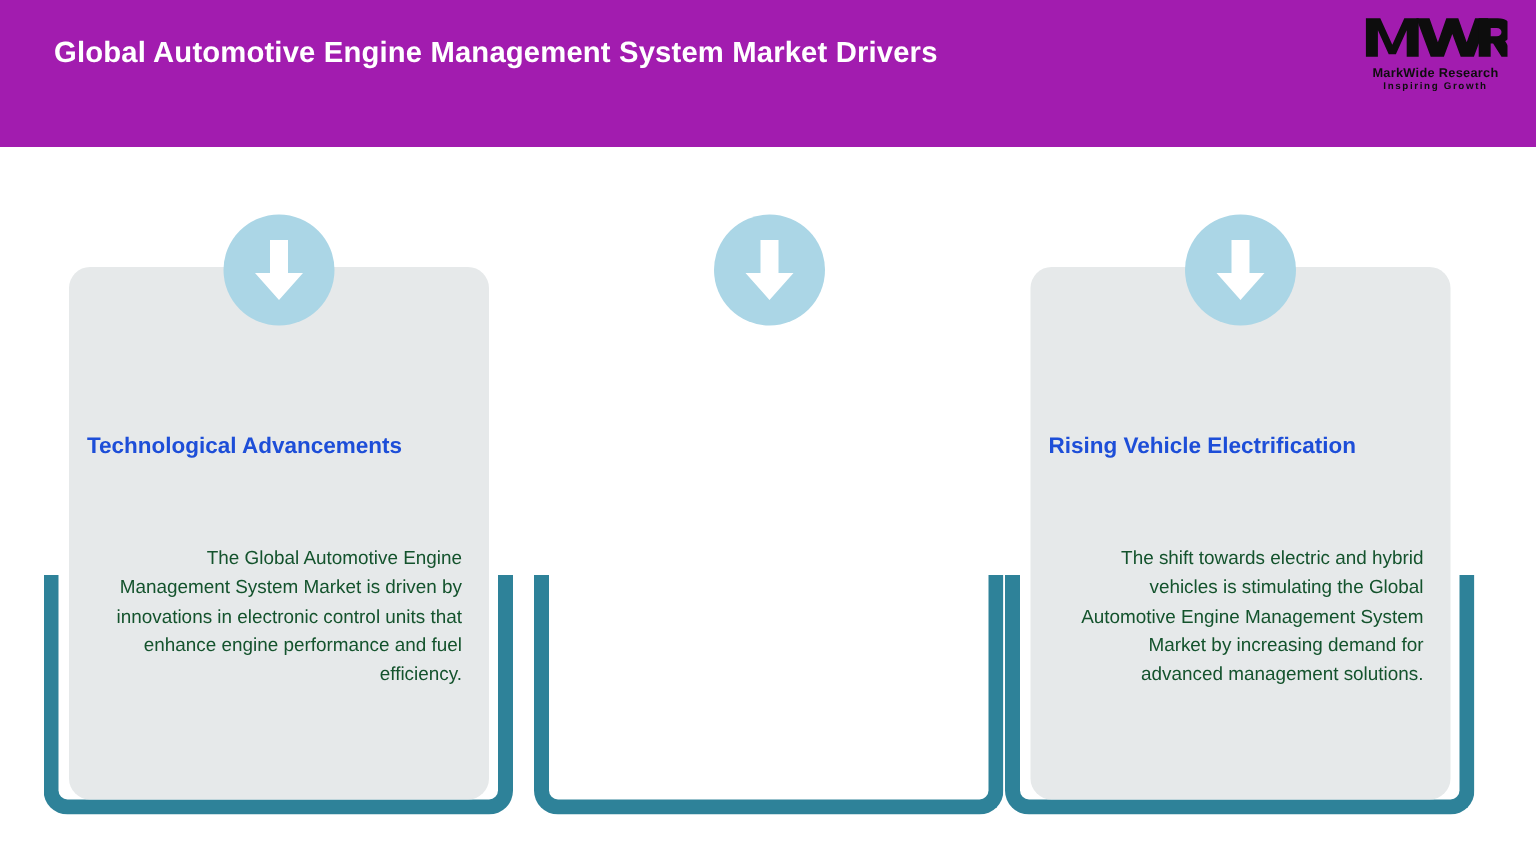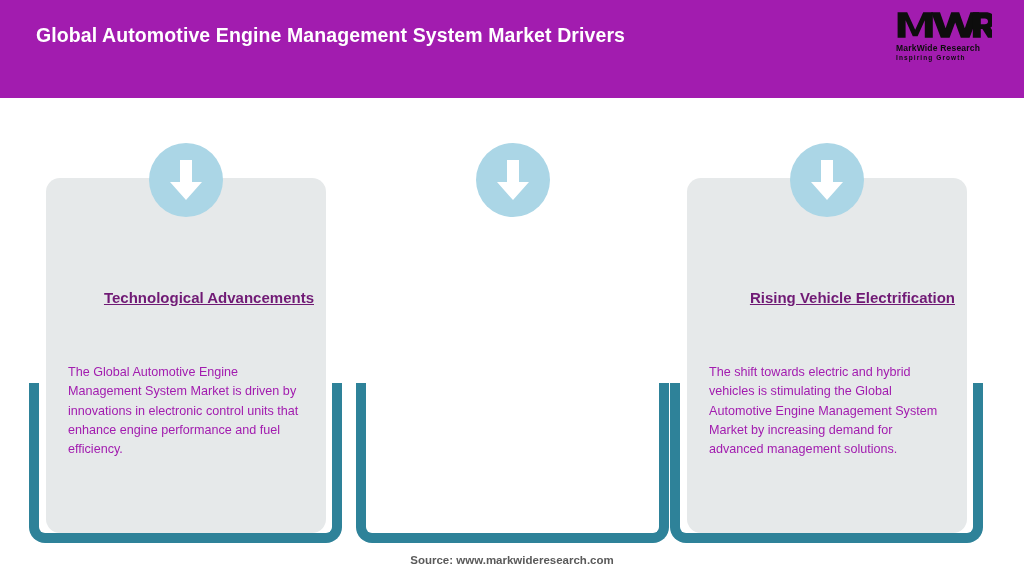--- a/index.html
+++ b/index.html
@@ -34,24 +34,25 @@
     left: 36px;
     top: 24px;
     font-size: 19.5px;
     font-weight: bold;
     color: #ffffff;
     letter-spacing: 0.1px;
     white-space: nowrap;
   }
   .logo {
     position: absolute;
-    right: 32px;
+    right: 19px;
     top: 8px;
     width: 96px;
     height: 58px;
+    text-align: center;
   }
   .logo-mark {
     display: block;
     width: 96px;
     height: 34px;
   }
   .logo-name {
     display: block;
     font-size: 8.5px;
     font-weight: bold;
@@ -120,36 +121,35 @@
     left: 50%;
     top: 50%;
     transform: translate(-50%, -50%);
   }
 
   .card-title {
     position: absolute;
     left: 12px;
     right: 12px;
     top: 110px;
-    text-align: right;
+    text-align: left;
     font-size: 15px;
     font-weight: bold;
-    color: #701a75;
+    color: #1d4ed8;
     line-height: 20px;
-    text-decoration: underline;
   }
   .card-body {
     position: absolute;
     left: 22px;
     right: 18px;
     top: 185px;
     font-size: 12.6px;
-    color: #a21caf;
+    color: #14532d;
     line-height: 19.3px;
-    text-align: left;
+    text-align: right;
   }
 
   
   .source-text {
     position: absolute;
     left: 0;
     right: 0;
     top: 554px;
     text-align: center;
     font-size: 11.5px;
@@ -214,15 +214,14 @@
       <div class="card-title">Rising Vehicle Electrification</div>
       <div class="card-body">The shift towards electric and hybrid vehicles is stimulating the Global Automotive Engine Management System Market by increasing demand for advanced management solutions.</div>
     </div>
     <div class="icon-circle">
       <svg width="38" height="44" viewBox="0 0 38 44">
         <polygon points="13,2 25,2 25,24 35,24 19,42 3,24 13,24" fill="#ffffff"></polygon>
       </svg>
     </div>
   </div>
 
-  <div class="source-text">Source: www.markwideresearch.com</div>
 
 </div>
 
 </body></html>

